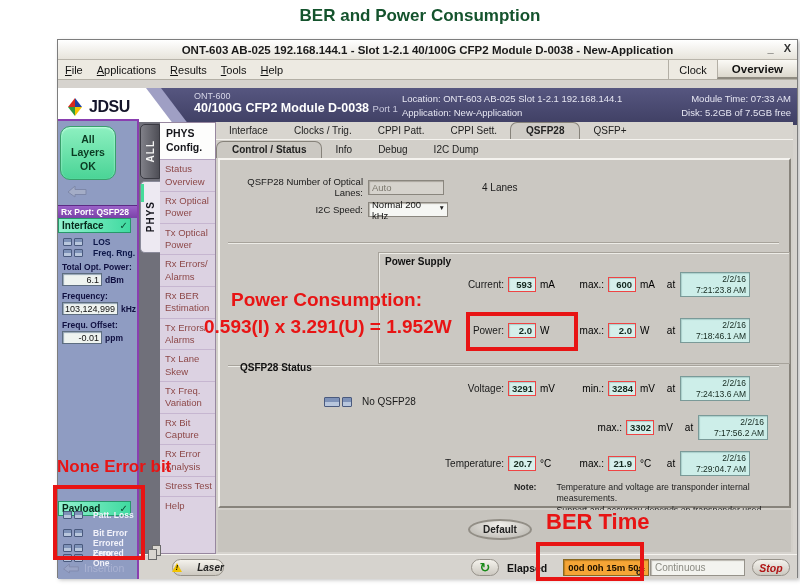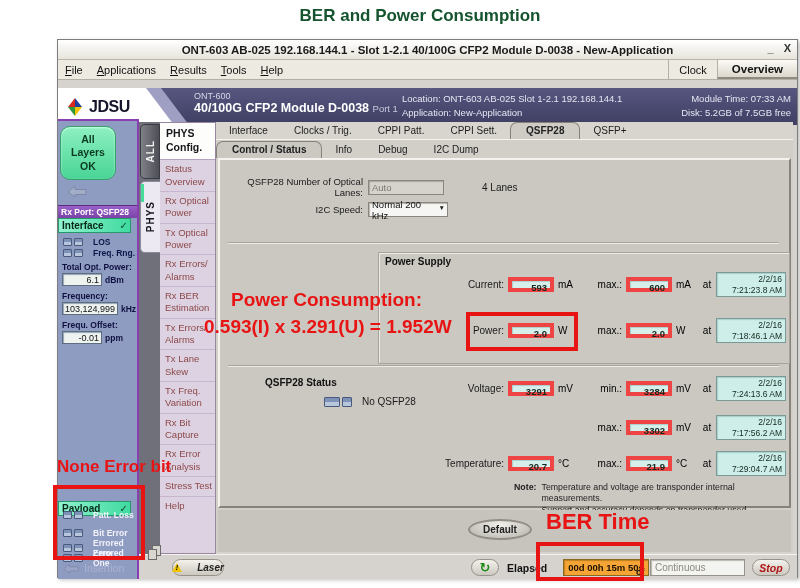--- a/index.html
+++ b/index.html
@@ -134,34 +134,34 @@
 
   .hsep { position:absolute; left:8px; right:10px; height:2px;
     border-top:1px solid #a7a39b; border-bottom:1px solid #edece7; }
   .psbox { position:absolute; left:158px; top:92px; width:412px; height:112px;
     border:1px solid #a7a39b; box-shadow:inset 1px 1px 0 #edece7; }
   .psbox-title { position:absolute; left:6px; top:3px; font-size:10px; font-weight:bold; color:#111; }
   .sec-title { position:absolute; font-size:10px; font-weight:bold; color:#111; }
 
   .mrow { position:absolute; left:6px; width:566px; display:flex; align-items:center; }
   .mlabel { width:278px; text-align:right; font-size:10px; color:#1a1a1a; }
-  .vbox { width:46px; height:15px; margin-left:4px; background:#d6efeb; border:4px solid #ef4444;
+  .vbox { width:28px; height:15px; margin-left:4px; background:#d6efeb; border:1px solid #ef4444;
     box-shadow:inset 1px 1px 1px #aacfcb; font-size:9.5px; font-weight:bold; color:#14281e;
     text-align:right; padding:1px 3px; }
   .vghost { width:46px; margin-left:4px; }
   .munit { width:30px; padding-left:4px; font-size:10px; }
   .mmax { width:38px; text-align:right; font-size:10px; }
   .munit2 { width:26px; padding-left:4px; font-size:10px; }
   .mat { width:18px; font-size:10px; text-align:center; }
   .tsbox { width:70px; background:#cdeee9; border:1px solid #7a9a98;
     box-shadow:inset 1px 1px 1px #aacfcb; padding:1px 3px; font-size:8.5px;
     color:#14281e; text-align:right; line-height:1.25; }
   .tsbox div { white-space:nowrap; }
 
-  .note-row { position:absolute; left:294px; top:322px; display:flex; gap:5px;
+  .note-row { position:absolute; left:294px; top:322px; display:flex; gap:20px;
     font-size:8.8px; color:#222; }
   .note-lbl { font-weight:bold; }
   .note-lines { line-height:1.3; }
 
   .btnstrip { position:absolute; left:2px; bottom:0; width:573px; height:42px; background:#c7c4be; }
   .default-btn { position:absolute; left:250px; top:9px; width:64px; height:21px;
     border-radius:50%; background:radial-gradient(ellipse at 50% 25%,#f2f0ec,#b4b1aa);
     border:2px solid #928e86; font-size:10px; font-weight:bold; color:#222;
     display:flex; align-items:center; justify-content:center; }
 
@@ -420,21 +420,21 @@
           <span class="vbox">2.0</span>
           <span class="munit2">W</span>
           <span class="mat">at</span>
           <span class="tsbox">
             <div>2/2/16</div>
             <div>7:18:46.1 AM</div>
           </span>
         </div>
 
         <div class="hsep" style="top:205px;"></div>
-        <span class="sec-title" style="left:20px; top:217px;margin-left:25px;">QSFP28 Status</span>
+        <span class="sec-title" style="left:20px; top:202px;">QSFP28 Status</span>
 
         <div class="mrow" style="top:216px;">
           <span class="mlabel">Voltage:</span>
           <span class="vbox">3291</span>
           <span class="munit">mV</span>
           <span class="mmax">min.:</span>
           <span class="vbox">3284</span>
           <span class="munit2">mV</span>
           <span class="mat">at</span>
           <span class="tsbox">

